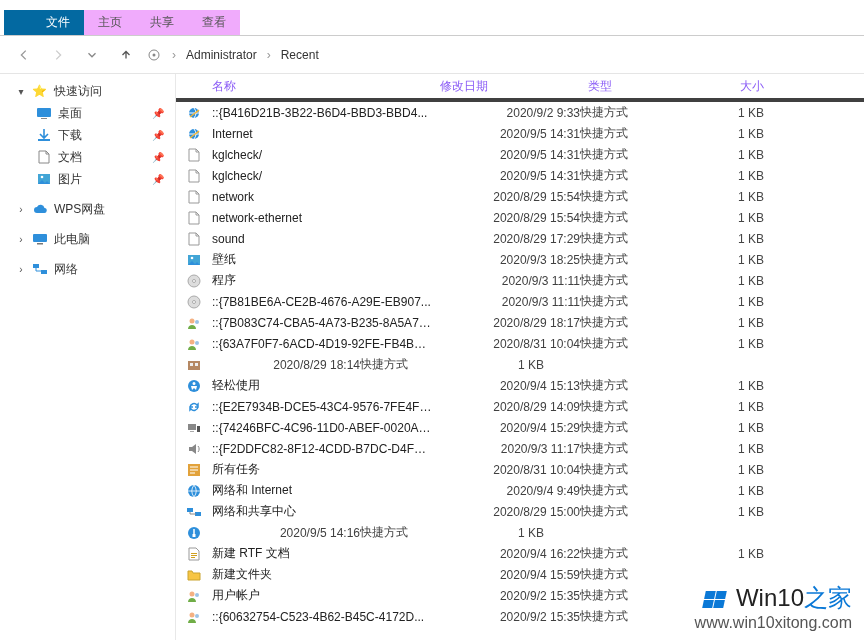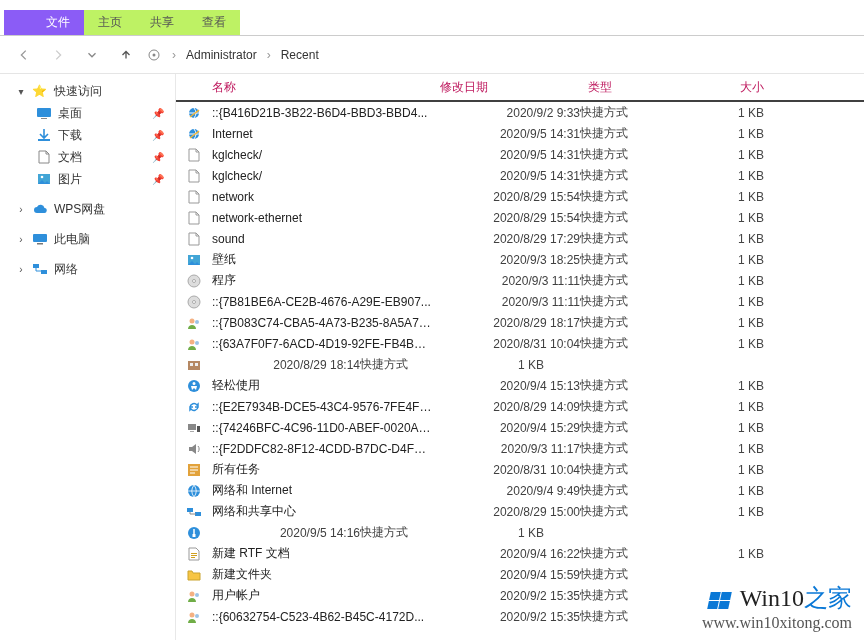--- a/index.html
+++ b/index.html
@@ -1,47 +1,47 @@
 <!DOCTYPE html>
 <html><head>
 <meta charset="utf-8">
 <style>
   * { box-sizing: border-box; margin: 0; padding: 0; }
   body { font-family: "Microsoft YaHei", "Segoe UI", sans-serif; font-size: 12px; color: #000; background: #fff; width: 864px; height: 640px; overflow: hidden; position: relative; }
   .titlebar { height: 10px; background: #fff; }
   .tabbar { display: flex; align-items: center; height: 26px; border-bottom: 1px solid #ccc; padding-left: 4px; }
-  .tab { padding: 4px 14px; background: #bef264; color: #555; cursor: default; }
-  .tab.active { background: #8b5cf6; color: #fff; padding-left: 42px; }
+  .tab { padding: 4px 14px; background: #f0abfc; color: #555; cursor: default; }
+  .tab.active { background: #0369a1; color: #fff; padding-left: 42px; }
   .addressbar { display:flex; align-items:center; height: 38px; padding: 6px 10px; gap: 6px; border-bottom: 1px solid #e5e5e5; }
   .nav-btn { width:28px; height:24px; display:flex; align-items:center; justify-content:center; color:#666; }
   .nav-btn svg { width:14px; height:14px; }
   .sep { color:#999; margin:0 4px; }
   .crumb { color:#333; }
   .main { display:flex; height: calc(640px - 10px - 26px - 38px); }
   .sidebar { width: 176px; border-right: 1px solid #e8e8e8; padding-top: 6px; }
   .side-item { display:flex; align-items:center; height: 22px; padding-left: 16px; gap:6px; color:#333; cursor:default; }
   .side-item.sub { padding-left: 36px; }
   .caret { display:inline-block; width:10px; text-align:center; color:#555; font-size:10px; }
   .pin { margin-left:auto; margin-right:10px; color:#888; font-size:10px; }
   .ico { width:16px; height:16px; display:inline-flex; align-items:center; justify-content:center; font-size:12px; }
   .listpane { flex:1; overflow:hidden; position:relative; }
-  .header { display:flex; height:28px; align-items:center; border-bottom: 2px solid #404040; color:#be185d; font-size:12px; }
+  .header { display:flex; height:28px; align-items:center; border-bottom: 4px solid #404040; color:#8b5cf6; font-size:12px; }
   .header .col { padding:0 8px; cursor:default; }
   .header .c-name { flex: 0 0 256px; padding-left: 36px; }
   .header .c-date { flex: 0 0 148px; }
   .header .c-type { flex: 0 0 112px; }
   .header .c-size { flex: 0 0 80px; text-align:right; }
   .rows { overflow-y:auto; height: calc(100% - 28px); }
   .row { display:flex; align-items:center; height:21px; font-size:12px; color:#222; }
   .row .c-ico { flex:0 0 36px; display:flex; justify-content:center; }
   .row .c-name { flex: 0 0 220px; white-space:nowrap; overflow:hidden; text-overflow:ellipsis; }
   .row .c-date { flex: 0 0 148px; color:#404040;text-align:right; }
   .row .c-type { flex: 0 0 112px; color:#444; }
   .row .c-size { flex: 0 0 80px; text-align:right; padding-right:8px; color:#444; }
-  .watermark { position:absolute; right:12px; bottom:8px; text-align:right;font-family:Liberation Serif, serif; }
+  .watermark { position:absolute; right:12px; bottom:8px; text-align:right; }
   .watermark .t1 { font-size:24px; font-weight:500; color:#222;}
   .watermark .t1 .blue { color:#0a78d6; }
   .watermark .t2 { font-size:16px; color:#555; }
   .winicon { display:inline-grid; grid-template-columns:repeat(2,10px); grid-template-rows:repeat(2,8px); gap:1px; vertical-align:middle; transform: skewX(-12deg); margin-right:4px;}
   .winicon span { background:#0a78d6; }
   
   svg { display:block; }
 </style>
 </head>
 <body>

